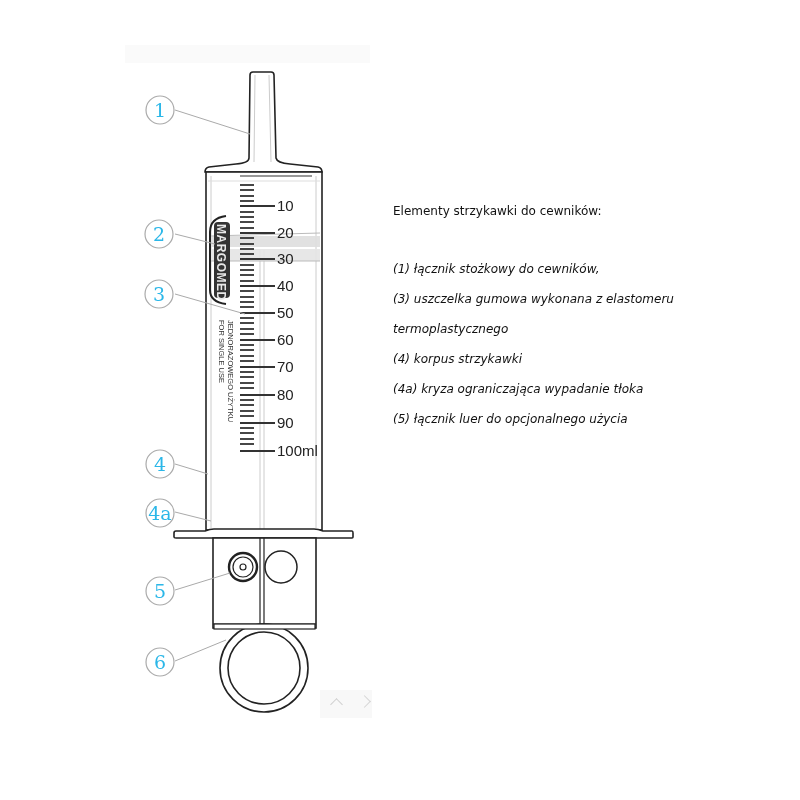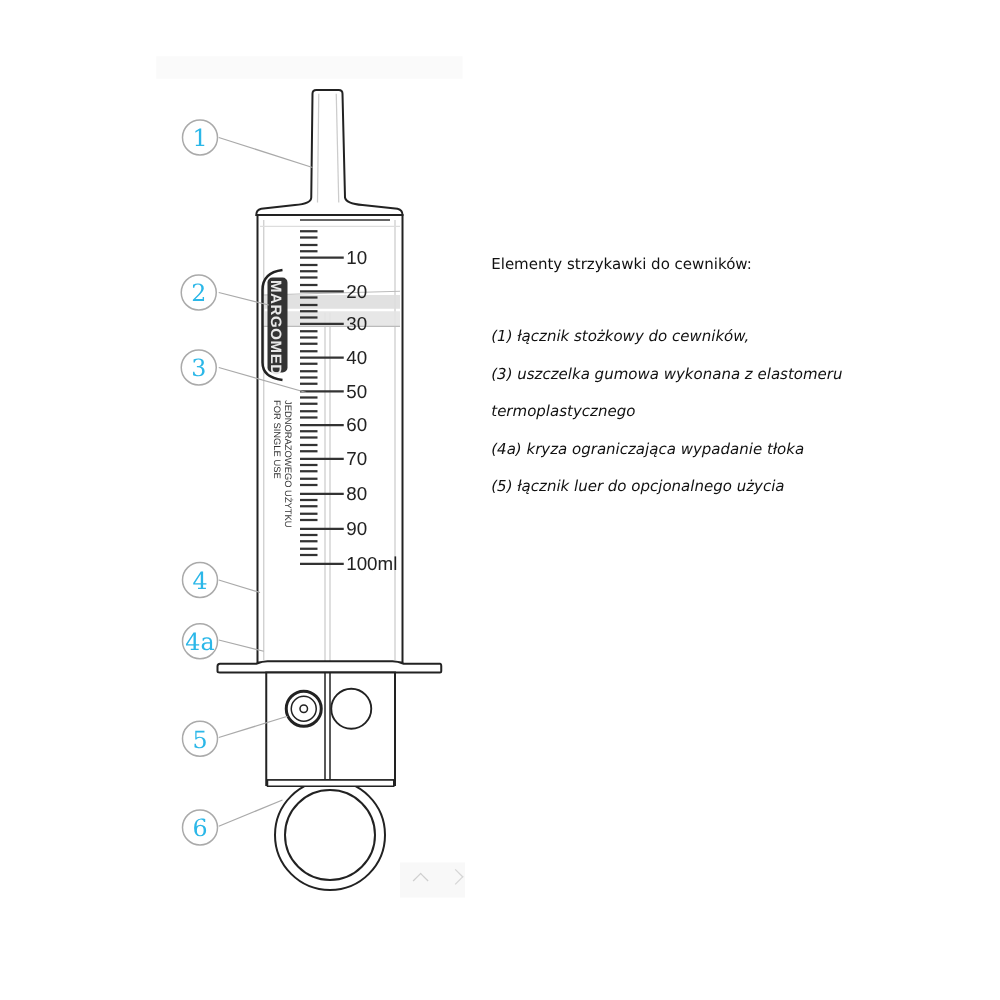--- a/index.html
+++ b/index.html
@@ -184,20 +184,21 @@
     <text class="callout-num" x="160" y="669" text-anchor="middle">6</text>
   </g>
 </svg>
 
 <div class="desc">
   <div class="title">Elementy strzykawki do cewników:</div>
   <div class="spacer"></div>
   <div class="line">(1) łącznik stożkowy do cewników,</div>
   <div class="line">(3) uszczelka gumowa wykonana z elastomeru</div>
   <div class="line">termoplastycznego</div>
+  <div class="line">(4) korpus strzykawki</div>
   <div class="line">(4a) kryza ograniczająca wypadanie tłoka</div>
   <div class="line">(5) łącznik luer do opcjonalnego użycia</div>
 </div>
 
 <div class="scroll-widget">
   <span class="chev"></span>
   <span class="chev2"></span>
 </div>
 
 </body></html>

